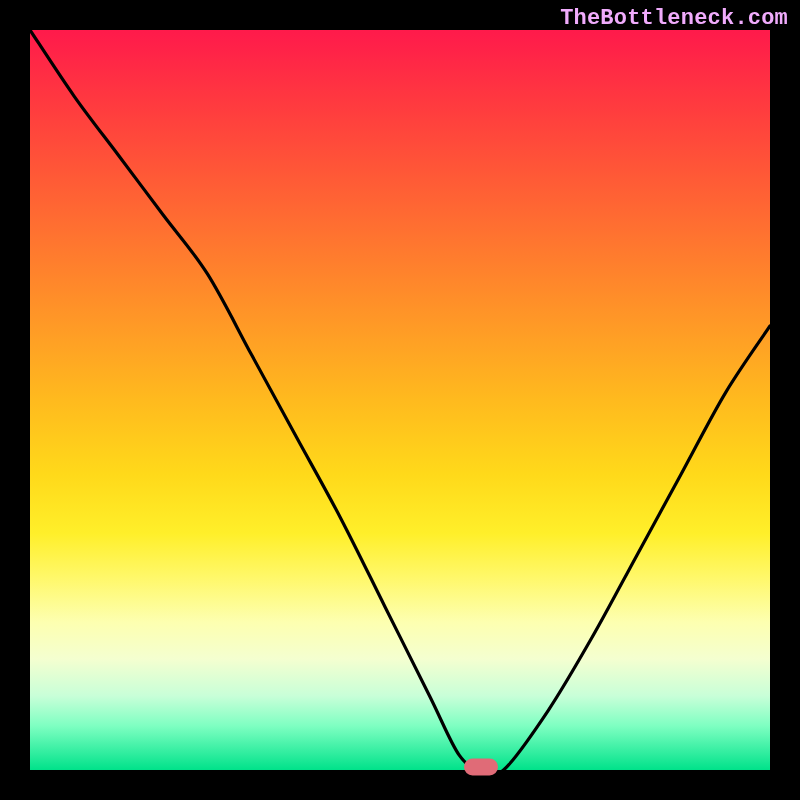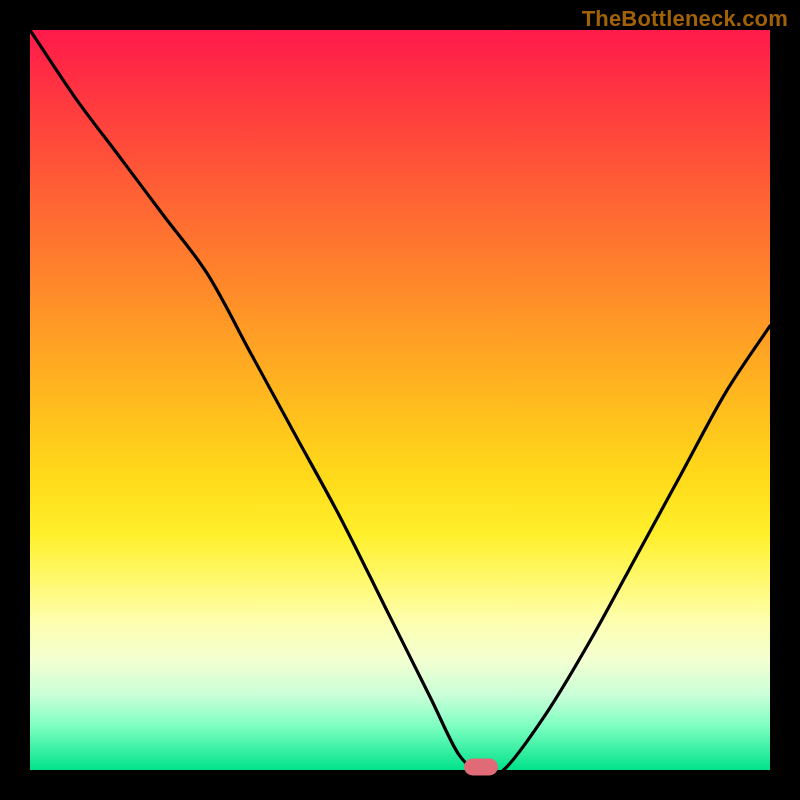--- a/index.html
+++ b/index.html
@@ -51,24 +51,24 @@
     width: 34px;
     height: 17px;
     border-radius: 9px;
     background: #e06b77;
     transform: translate(-50%, -50%);
   }
   .watermark {
     position: absolute;
     top: 6px;
     right: 12px;
-    font-family: Liberation Sans, sans-serif;
+    font-family: Liberation Mono, monospace;
     font-size: 22px;
     font-weight: 600;
-    color: #a16207;
+    color: #f0abfc;
     letter-spacing: 0.2px;
   }
 </style>
 </head>
 <body>
 
 <div class="frame">
   <div class="watermark">TheBottleneck.com</div>
   <div class="plot">
     <svg class="curve" viewBox="0 0 740 740" preserveAspectRatio="none">

